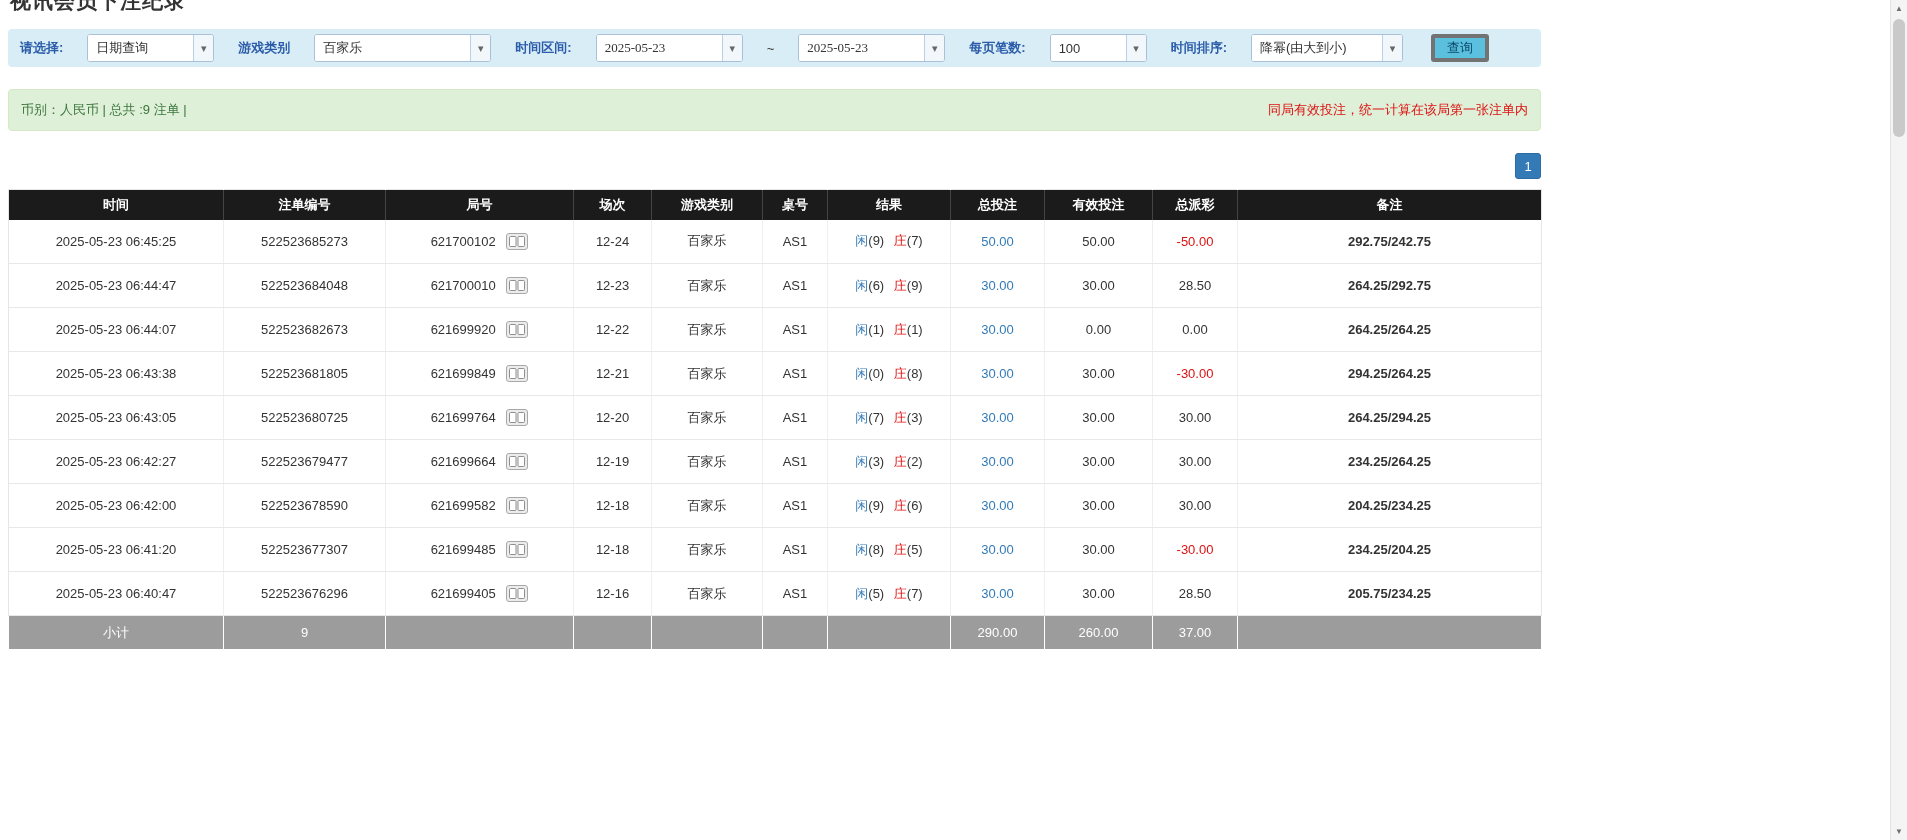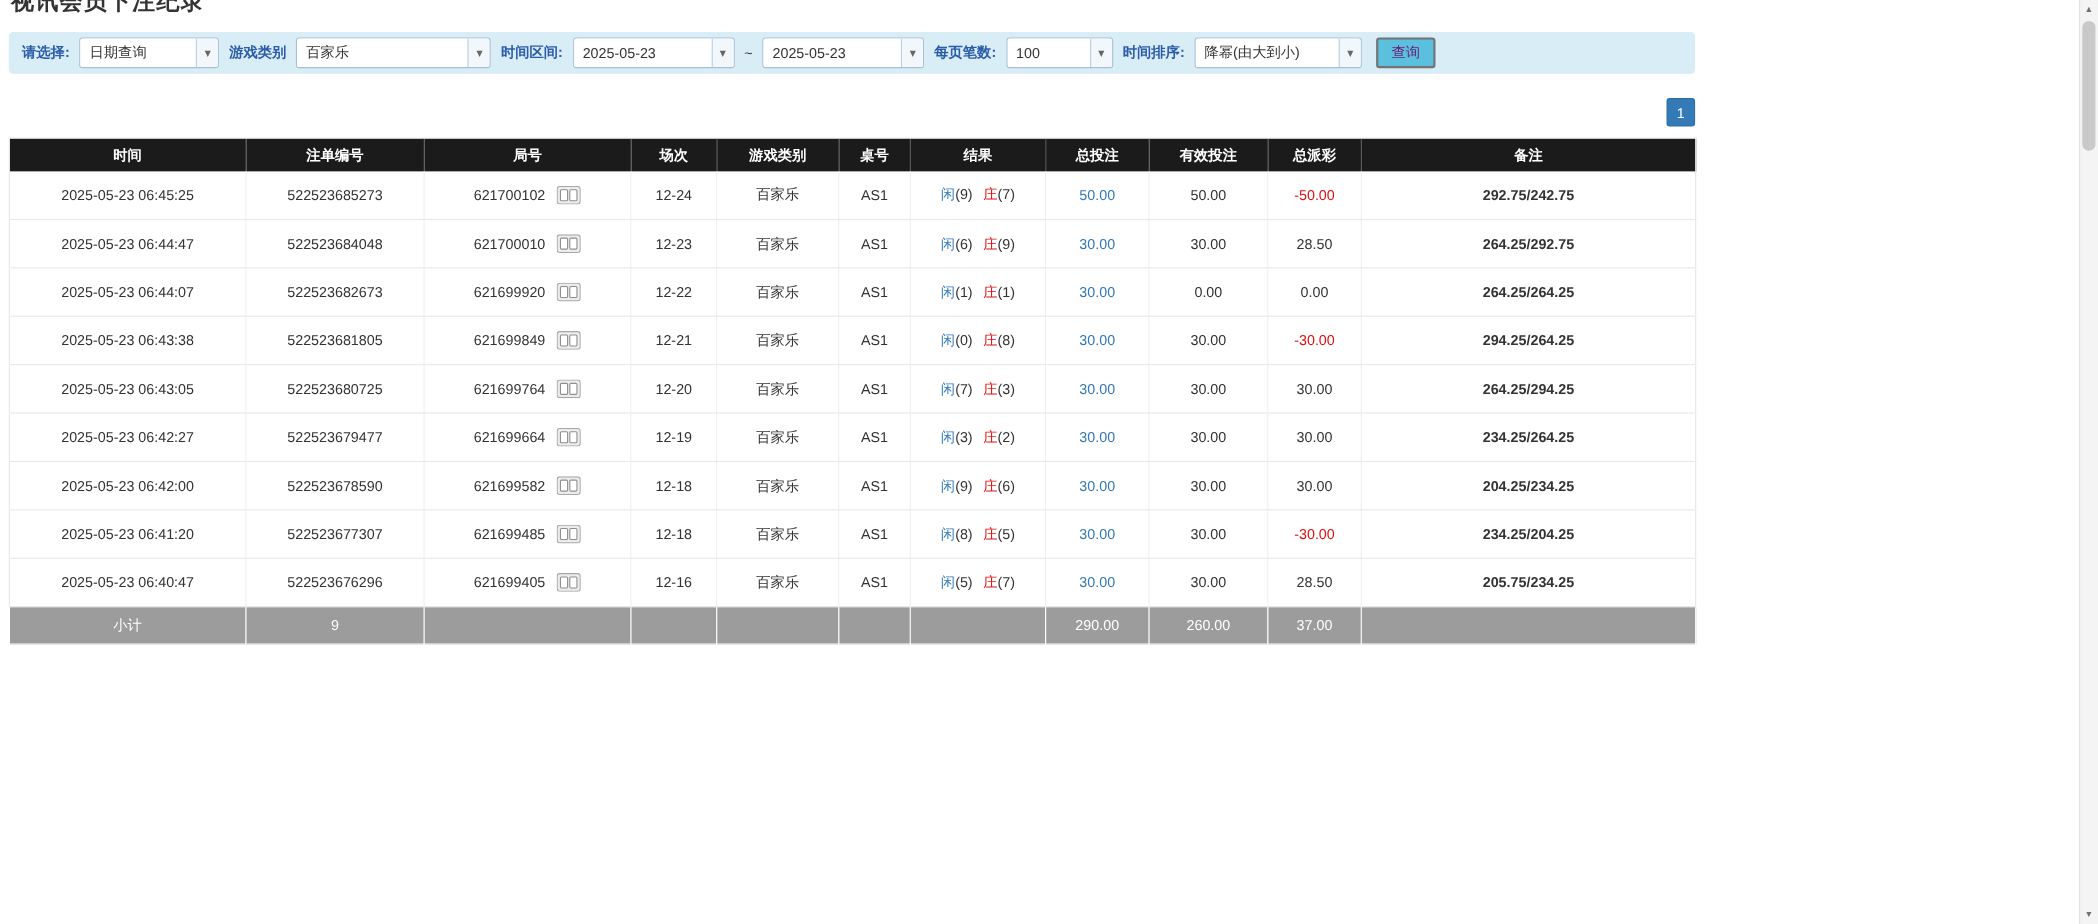--- a/index.html
+++ b/index.html
@@ -16,47 +16,47 @@
     margin:-13px 0 14px 2px;
     font-size:21px; font-weight:bold; color:#333; letter-spacing:1px;
     white-space:nowrap;
   }
 
   
   .filter-bar {
     width:1533px; height:38px;
     background:var(--filter_bar_bg,#d9edf7);
     border-radius:4px;
-    display:flex; align-items:center; gap:9px;
+    display:flex; align-items:center; gap:24px;
     padding:0 12px;
   }
   .flabel { color:var(--label_blue,#2b5ca9); font-weight:bold; white-space:nowrap; }
   .combo {
     display:flex; align-items:stretch; height:28px;
     background:#fff; border:1px solid #a9c0d6; border-radius:3px; overflow:hidden;
   }
   .combo-input {
     border:none; outline:none; height:26px; padding:0 8px;
     font-family:inherit; font-size:13px; color:#333; background:#fff;
   }
   .combo-arrow {
     width:20px; display:flex; align-items:center; justify-content:center;
     background:#f2f7fc; border-left:1px solid #b8cfe5;
     color:#666; font-size:11px; cursor:pointer; user-select:none;
   }
   .w-select .combo-input { width:105px; }
   .w-game   .combo-input { width:155px; }
-  .w-date   .combo-input { width:125px; }
+  .w-date   .combo-input { width:125px;font-family:Liberation Serif, serif; }
   .w-size   .combo-input { width:75px; }
   .w-sort   .combo-input { width:130px; }
   .tilde { color:#333; }
   .btn-search {
     height:28px; padding:0 12px; margin-left:4px;
-    background:var(--search_btn_bg,#5bc0de); border:2px solid #737373;
-    color:#701a75; font-size:13px; font-family:inherit; border-radius:3px; cursor:pointer;
+    background:var(--search_btn_bg,#5bc0de); border:4px solid #737373;
+    color:#0c4a6e; font-size:13px; font-family:inherit; border-radius:3px; cursor:pointer;
   }
 
   
   .summary-bar {
     width:1533px; height:42px; margin-top:22px;
     background:var(--summary_bg,#dff0d8); border:1px solid var(--summary_border,#d6e9c6);
     border-radius:4px;
     display:flex; align-items:center; justify-content:space-between;
     padding:0 12px;
   }
@@ -153,20 +153,24 @@
 
     <span class="flabel">时间排序:</span>
     <div class="combo w-sort">
       <input class="combo-input" readonly="" value="降幂(由大到小)" style="">
       <span class="combo-arrow">▾</span>
     </div>
 
     <button class="btn-search">查询</button>
   </div>
 
+  <div class="summary-bar">
+    <span class="summary-left">币别：人民币 | 总共 :9 注单 |</span>
+    <span class="summary-right">同局有效投注，统一计算在该局第一张注单内</span>
+  </div>
 
   <div class="pagination">
     <button class="page-btn">1</button>
   </div>
 
   <table class="records">
     <colgroup>
       <col style="width:215px">
         <col style="width:162px">
         <col style="width:188px">

